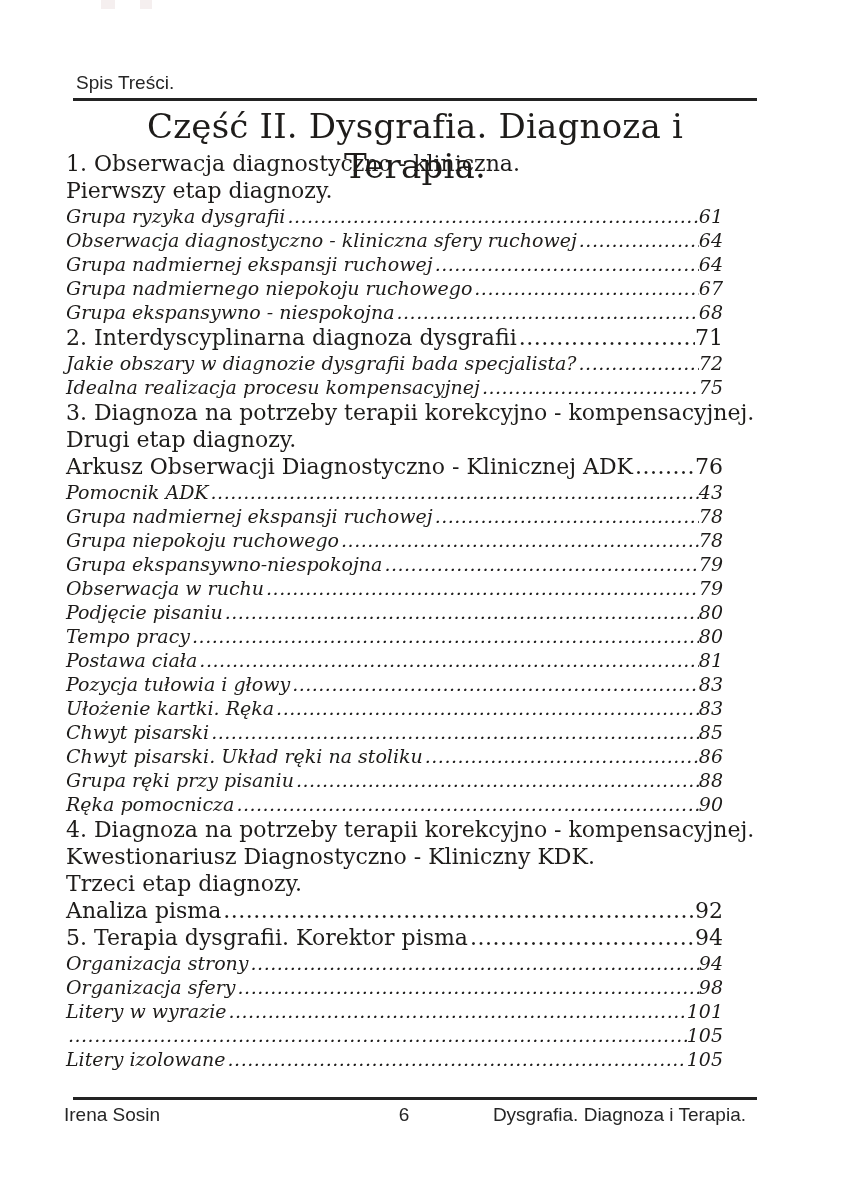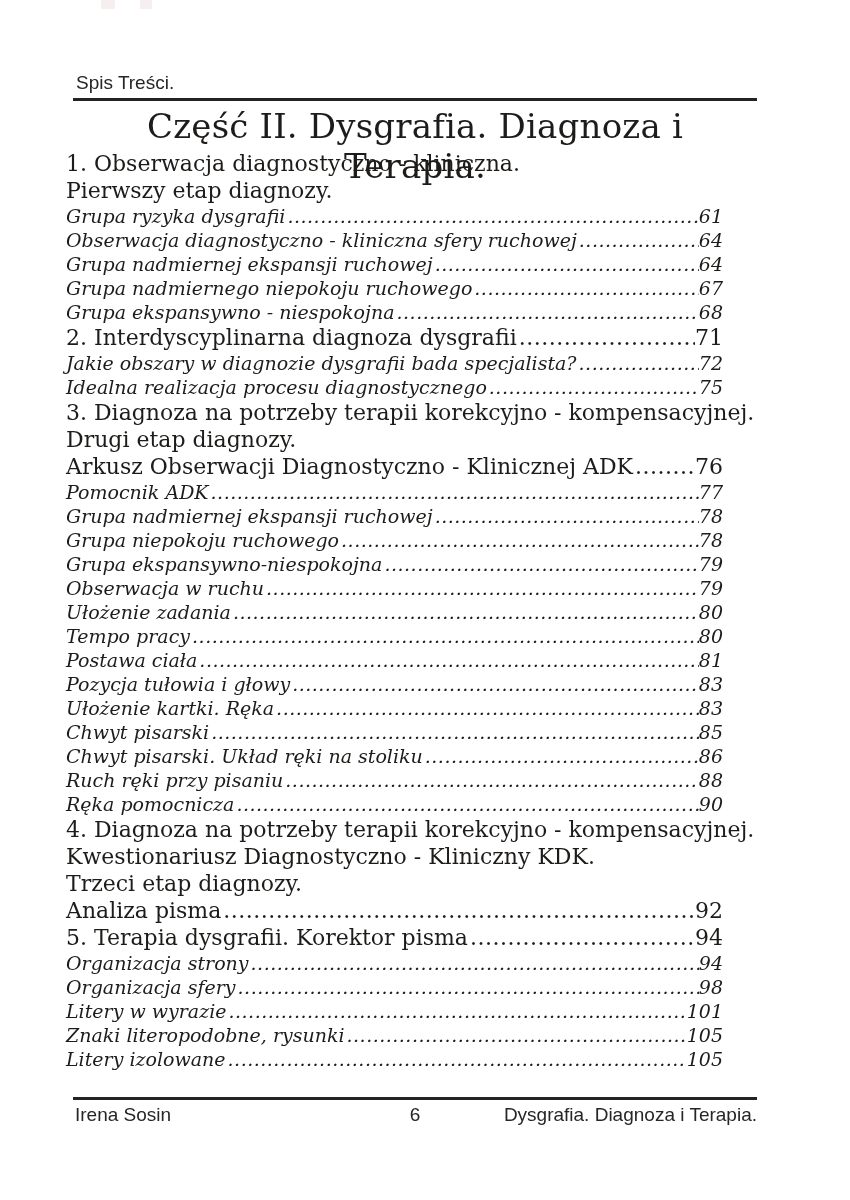--- a/index.html
+++ b/index.html
@@ -53,21 +53,21 @@
     content:"......................................................................................................................................................................................................";
     letter-spacing:0.5px;
   }
   .toc-page { white-space:nowrap; }
 
   .footer-rule {
     position:absolute; left:73px; top:1097px; width:684px; height:3px;
     background:#232323;
   }
   .page-footer {
-    position:absolute; left:73px; top:1103px; width:684px; height:24px;
+    position:absolute; left:62px; top:1103px; width:684px; height:24px;
     font-family:"Liberation Sans", sans-serif;
     font-size:19px; line-height:24px; color:#262626;
   }
   .footer-left   { position:absolute; left:2px; top:0; }
   .footer-center { position:absolute; left:50%; top:0; transform:translateX(-50%); }
   .footer-right  { position:absolute; right:0; top:0;text-align:right; }
 </style>
 </head>
 <body>
 
@@ -120,39 +120,39 @@
         <span class="toc-label">2. Interdyscyplinarna diagnoza dysgrafii</span>
         <span class="toc-dots"></span>
         <span class="toc-page">71</span>
       </div>
       <div class="toc-row entry">
         <span class="toc-label">Jakie obszary w diagnozie dysgrafii bada specjalista?</span>
         <span class="toc-dots"></span>
         <span class="toc-page">72</span>
       </div>
       <div class="toc-row entry">
-        <span class="toc-label">Idealna realizacja procesu diagnostycznego</span>
+        <span class="toc-label">Idealna realizacja procesu kompensacyjnej</span>
         <span class="toc-dots"></span>
         <span class="toc-page">75</span>
       </div>
       <div class="toc-row section">
         <span class="toc-label">3. Diagnoza na potrzeby terapii korekcyjno - kompensacyjnej.</span>
       </div>
       <div class="toc-row section">
         <span class="toc-label">Drugi etap diagnozy.</span>
       </div>
       <div class="toc-row section">
         <span class="toc-label">Arkusz Obserwacji Diagnostyczno - Klinicznej ADK</span>
         <span class="toc-dots"></span>
         <span class="toc-page">76</span>
       </div>
       <div class="toc-row entry">
         <span class="toc-label">Pomocnik ADK</span>
         <span class="toc-dots"></span>
-        <span class="toc-page">77</span>
+        <span class="toc-page">43</span>
       </div>
       <div class="toc-row entry">
         <span class="toc-label">Grupa nadmiernej ekspansji ruchowej</span>
         <span class="toc-dots"></span>
         <span class="toc-page">78</span>
       </div>
       <div class="toc-row entry">
         <span class="toc-label">Grupa niepokoju ruchowego</span>
         <span class="toc-dots"></span>
         <span class="toc-page">78</span>
@@ -161,21 +161,21 @@
         <span class="toc-label">Grupa ekspansywno-niespokojna</span>
         <span class="toc-dots"></span>
         <span class="toc-page">79</span>
       </div>
       <div class="toc-row entry">
         <span class="toc-label">Obserwacja w ruchu</span>
         <span class="toc-dots"></span>
         <span class="toc-page">79</span>
       </div>
       <div class="toc-row entry">
-        <span class="toc-label">Ułożenie zadania</span>
+        <span class="toc-label">Podjęcie pisaniu</span>
         <span class="toc-dots"></span>
         <span class="toc-page">80</span>
       </div>
       <div class="toc-row entry">
         <span class="toc-label">Tempo pracy</span>
         <span class="toc-dots"></span>
         <span class="toc-page">80</span>
       </div>
       <div class="toc-row entry">
         <span class="toc-label">Postawa ciała</span>
@@ -196,21 +196,21 @@
         <span class="toc-label">Chwyt pisarski</span>
         <span class="toc-dots"></span>
         <span class="toc-page">85</span>
       </div>
       <div class="toc-row entry">
         <span class="toc-label">Chwyt pisarski. Układ ręki na stoliku</span>
         <span class="toc-dots"></span>
         <span class="toc-page">86</span>
       </div>
       <div class="toc-row entry">
-        <span class="toc-label">Ruch ręki przy pisaniu</span>
+        <span class="toc-label">Grupa ręki przy pisaniu</span>
         <span class="toc-dots"></span>
         <span class="toc-page">88</span>
       </div>
       <div class="toc-row entry">
         <span class="toc-label">Ręka pomocnicza</span>
         <span class="toc-dots"></span>
         <span class="toc-page">90</span>
       </div>
       <div class="toc-row section">
         <span class="toc-label">4. Diagnoza na potrzeby terapii korekcyjno - kompensacyjnej.</span>
@@ -240,21 +240,20 @@
         <span class="toc-label">Organizacja sfery</span>
         <span class="toc-dots"></span>
         <span class="toc-page">98</span>
       </div>
       <div class="toc-row entry">
         <span class="toc-label">Litery w wyrazie</span>
         <span class="toc-dots"></span>
         <span class="toc-page">101</span>
       </div>
       <div class="toc-row entry">
-        <span class="toc-label">Znaki literopodobne, rysunki</span>
         <span class="toc-dots"></span>
         <span class="toc-page">105</span>
       </div>
       <div class="toc-row entry">
         <span class="toc-label">Litery izolowane</span>
         <span class="toc-dots"></span>
         <span class="toc-page">105</span>
       </div>
     </div>
 

